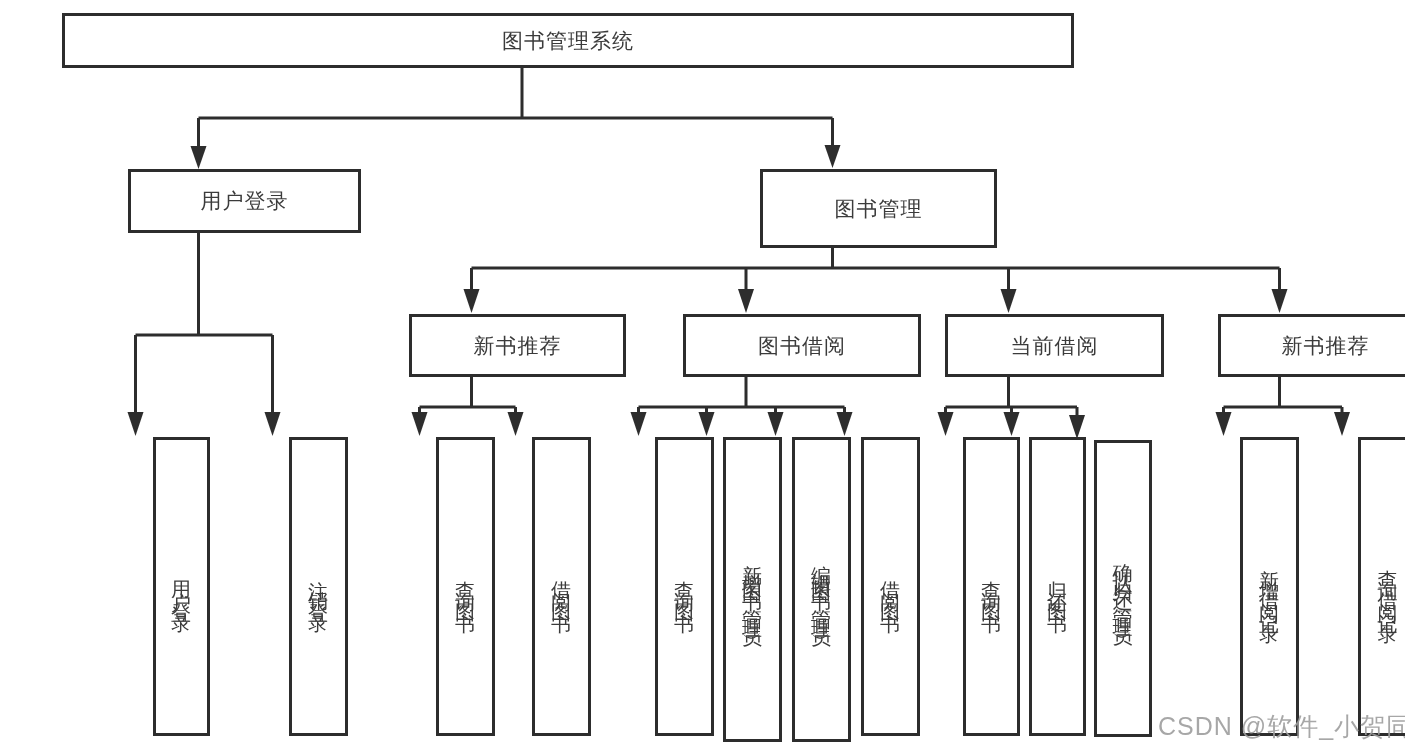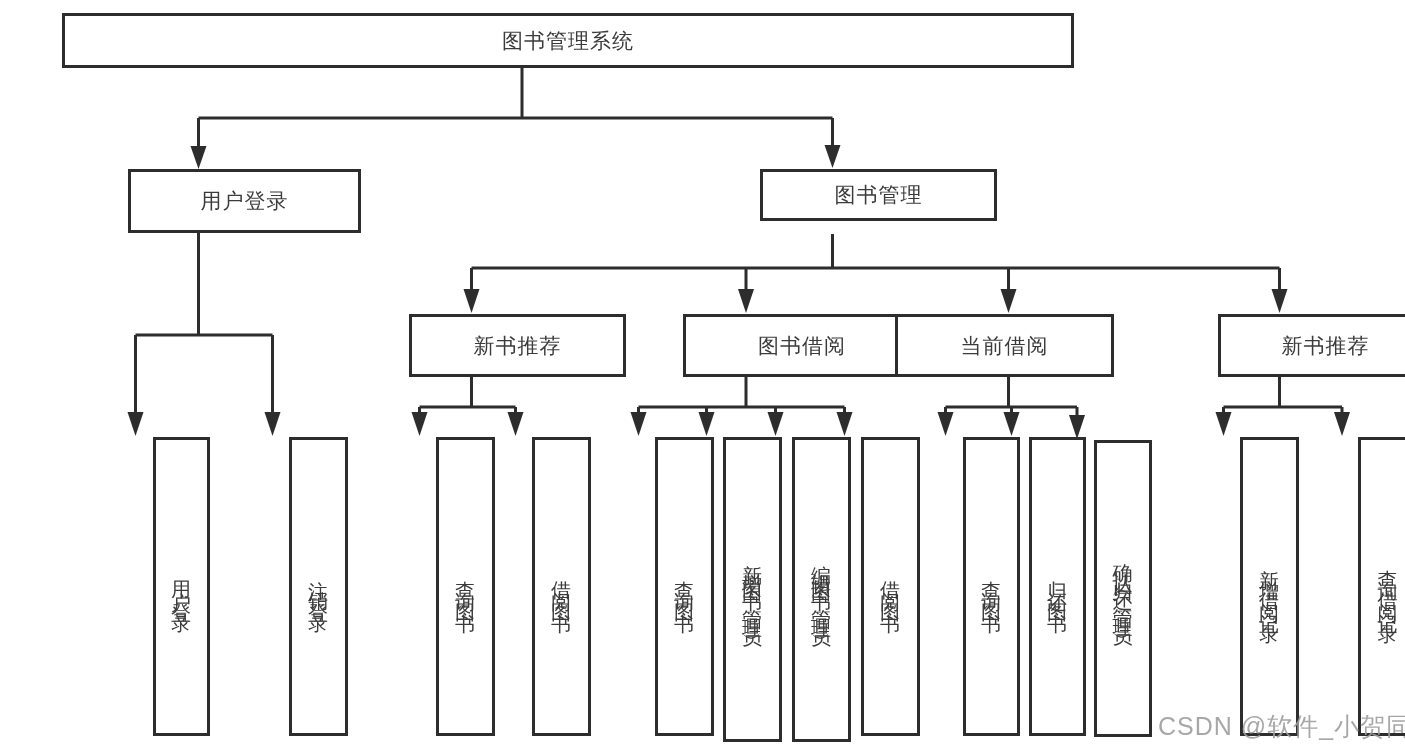--- a/index.html
+++ b/index.html
@@ -111,25 +111,25 @@
     <polygon points="1069,415 1085,415 1077,439"></polygon>
 
     <path d="M1279.5 377 V407 M1223.5 407 H1342 M1223.5 407 V413 M1342 407 V413"></path>
     <polygon points="1215.5,412 1231.5,412 1223.5,436"></polygon>
     <polygon points="1334,412 1350,412 1342,436"></polygon>
   </svg>
 
   <div class="box h-label" style="left:16px; top:13px; width:1012px; height:55px;">图书管理系统</div>
 
   <div class="box h-label" style="left:82px; top:169px; width:233px; height:64px;">用户登录</div>
-  <div class="box h-label" style="left:714px; top:169px; width:237px; height:52px;">图书管理</div>
+  <div class="box h-label" style="left:714px; top:169px; width:237px; height:79px;">图书管理</div>
 
   <div class="box h-label" style="left:363px; top:314px; width:217px; height:63px;">新书推荐</div>
   <div class="box h-label" style="left:637px; top:314px; width:238px; height:63px;">图书借阅</div>
-  <div class="box h-label" style="left:849px; top:314px; width:219px; height:63px;text-align:center;">当前借阅</div>
+  <div class="box h-label" style="left:899px; top:314px; width:219px; height:63px;text-align:center;">当前借阅</div>
   <div class="box h-label" style="left:1172px; top:314px; width:215px; height:63px;">新书推荐</div>
 
   <div class="box v-label" style="left:107px; top:437px; width:57px; height:299px;">用户登录</div>
   <div class="box v-label" style="left:243px; top:437px; width:59px; height:299px;">注销登录</div>
 
   <div class="box v-label" style="left:390px; top:437px; width:59px; height:299px;">查询图书</div>
   <div class="box v-label" style="left:486px; top:437px; width:59px; height:299px;">借阅图书</div>
 
   <div class="box v-label" style="left:609px; top:437px; width:59px; height:299px;">查询图书</div>
   <div class="box v-label long" style="left:677px; top:437px; width:59px; height:305px;">新增图书（管理员）</div>

